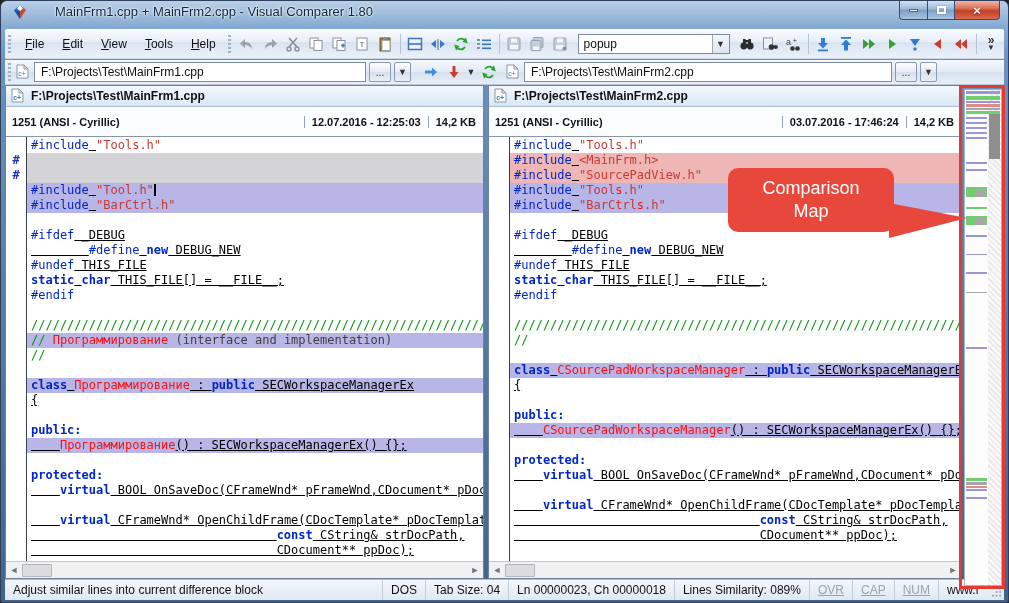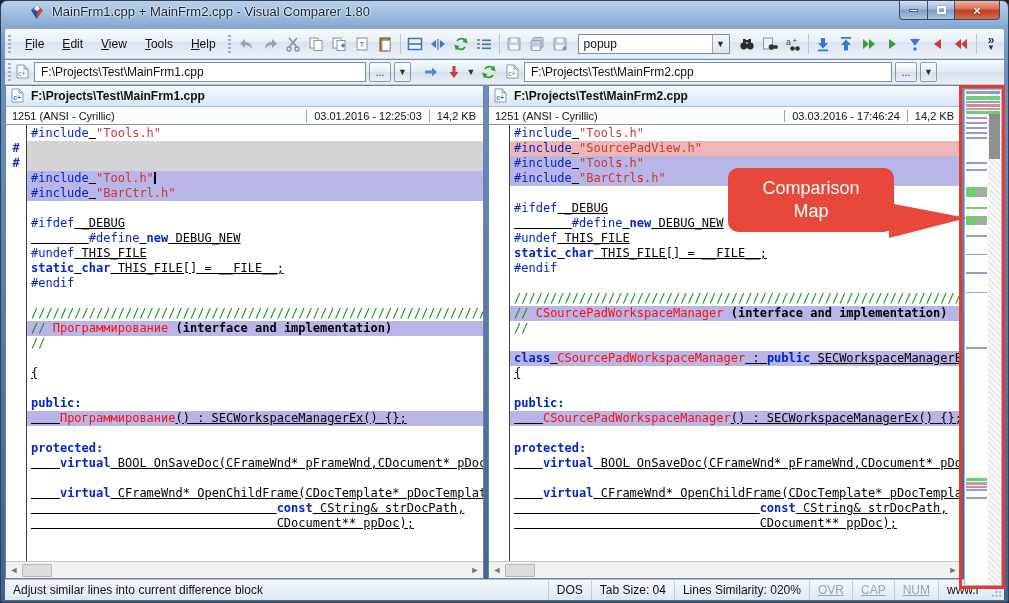--- a/index.html
+++ b/index.html
@@ -2,21 +2,21 @@
 <html><head>
 <meta charset="utf-8">
 <style>
   html,body{margin:0;padding:0;background:#222;}
   *{box-sizing:border-box;}
   #win{position:relative;width:1009px;height:603px;overflow:hidden;
        font-family:"Liberation Sans",sans-serif;font-size:12px;color:#111;
        border:1px solid #2e3f5c;border-radius:7px 7px 3px 3px;
        background:linear-gradient(180deg,#b9d0e8 0px,#85aad2 26px,#6b92bf 60px,#557ba6 320px,#42638c 100%);}
   
-  #titlebar{position:absolute;left:0;top:0;width:100%;height:21px;display:flex;align-items:center;padding:0 25px;}
+  #titlebar{position:absolute;left:0;top:0;width:100%;height:21px;display:flex;align-items:center;padding:0 8px;gap:20px;}
   #app-icon{width:18px;height:16px;margin:0 6px 0 2px;flex:0 0 auto;}
   #title-text{color:#10243c;text-shadow:0 0 3px #fff,0 0 2px #fff;font-size:13px;white-space:nowrap;}
   #winbtns{position:absolute;right:8px;top:0;display:flex;}
   .wbtn{height:19px;border:1px solid #35506e;border-top:none;display:flex;align-items:center;justify-content:center;
         background:linear-gradient(#d2e1f2,#9db8d8 45%,#7e9cc4 50%,#a9c2de);}
   .wbtn.min{width:29px;border-radius:0 0 0 4px;}
   .wbtn.max{width:27px;border-left:none;}
   .wbtn.close{width:45px;border-left:none;border-radius:0 0 4px 0;
         background:linear-gradient(#f2b5a5,#dd7257 40%,#c03f28 55%,#d96a4a);color:#fff;font-weight:bold;font-size:13px;text-shadow:0 1px 2px #7a1d0e;}
   .minbar{width:9px;height:3px;background:#fff;border:1px solid #4a627e;}
@@ -45,38 +45,38 @@
   .minibtn{height:20px;min-width:22px;border:1px solid #8a9ab0;border-radius:2px;background:linear-gradient(#fdfdfe,#e4ebf3 50%,#d6dfeb 51%,#e9eff6);
            display:flex;align-items:center;justify-content:center;font-size:10px;color:#333;padding:0 3px;}
   .caretb{min-width:17px;font-size:9px;}
   
   #main{position:absolute;left:4px;right:4px;top:84px;height:494px;}
   .pane{position:absolute;top:0;height:494px;border:1px solid #6e829d;background:#fff;display:flex;flex-direction:column;}
   #pane-left{left:0;width:479px;}
   #pane-right{left:483px;width:474px;}
   .caption{height:21px;background:linear-gradient(#f4f9fe,#d8e6f5);border-bottom:1px solid #a9bcd4;
            display:flex;align-items:center;gap:5px;padding:0 5px;font-weight:bold;font-size:12px;}
-  .inforow{height:18px;display:flex;align-items:center;font-weight:normal;font-size:11px;background:#fbfcfd;border-bottom:1px solid #8a96a6;white-space:nowrap;}
+  .inforow{height:30px;display:flex;align-items:center;font-weight:bold;font-size:11px;background:#fbfcfd;border-bottom:1px solid #8a96a6;white-space:nowrap;}
   .inforow .enc{flex:1;padding:0 6px;overflow:hidden;}
   .inforow .dt,.inforow .sz{border-left:1px solid #9aa4b0;padding:0 7px;}
   .codewrap{flex:1;display:flex;overflow:hidden;}
   .gutter{width:21px;border-right:1px solid #3a4048;font:bold 12px "DejaVu Sans Mono",monospace;color:#2030b8;text-align:center;padding-top:1px;}
   .grow{height:15px;line-height:15px;}
   .code{flex:1;overflow:hidden;font:12px/15px "DejaVu Sans Mono",monospace;padding-top:1px;}
   .ln{height:15px;white-space:pre;padding-left:4px;}
   .bg-chg{background:#b8b5e7;}
   .bg-add{background:#eeb7b5;}
   .bg-del{background:#d4d4d6;}
   .pln{color:#000;text-decoration:underline;}
   .pre{color:#0026c8;}
   .kw{color:#0026c8;font-weight:bold;}
   .str{color:#c83a34;}
   .dif{color:#ff1010;}
   .com{color:#0a9410;}
-  .cb{color:#000000;font-weight:bold;}
+  .cb{color:#404040;font-weight:normal;}
   .caret{display:inline-block;width:0;height:12px;border-left:2px solid #000;vertical-align:-2px;}
   .hscroll{height:17px;border-top:1px solid #c6c6c6;background:#f1f1f1;display:flex;align-items:center;}
   .harrow{width:16px;height:16px;display:flex;align-items:center;justify-content:center;color:#6a7484;font-size:9px;}
   .harrow.r{margin-left:auto;}
   .hthumb{width:30px;height:13px;background:#dcdcde;border:1px solid #b2b6bd;border-radius:1px;}
   
   #cmap{position:absolute;left:963px;top:88px;width:38px;height:497px;background:#fff;border:1px solid #a8b2bf;display:flex;z-index:3;}
   #cmap-bars{position:relative;width:23px;background:#fdfdfd;}
   .mbar{position:absolute;left:1px;width:21px;}
   .mbar.full{width:34px;z-index:2;}
@@ -426,21 +426,21 @@
             <svg width="13" height="15" viewBox="0 0 13 15">
               <path d="M1,1 h7 l4,4 v9 h-11 z" fill="#fff" stroke="#8a96a6"></path>
               <path d="M8,1 l4,4 h-4 z" fill="#dfe5ec" stroke="#8a96a6"></path>
               <text x="2.2" y="12" font-size="7" fill="#3c76b8">c+</text>
             </svg>
           </span>
         <span>F:\Projects\Test\MainFrm1.cpp</span>
       </div>
       <div class="inforow">
         <span class="enc">1251  (ANSI - Cyrillic)</span>
-        <span class="dt">03.01.2016 - 12:25:03</span>
+        <span class="dt">12.07.2016 - 12:25:03</span>
         <span class="sz">14,2 KB</span>
       </div>
       <div class="codewrap">
         <div class="gutter">
             <div class="grow"></div>
             <div class="grow">#</div>
             <div class="grow">#</div>
             <div class="grow"></div>
             <div class="grow"></div>
             <div class="grow"></div>
@@ -478,20 +478,21 @@
             <div class="ln"><span class="pre">#ifdef</span><span class="pln"> _DEBUG</span></div>
             <div class="ln"><span class="pln">        </span><span class="pre">#define</span><span class="pln"> </span><span class="kw">new</span><span class="pln"> DEBUG_NEW</span></div>
             <div class="ln"><span class="pre">#undef</span><span class="pln"> THIS_FILE</span></div>
             <div class="ln"><span class="kw">static</span><span class="pln"> </span><span class="kw">char</span><span class="pln"> THIS_FILE[] = __FILE__;</span></div>
             <div class="ln"><span class="pre">#endif</span></div>
             <div class="ln"></div>
             <div class="ln"><span class="com">////////////////////////////////////////////////////////////////////////////////</span></div>
             <div class="ln bg-chg"><span class="com">// </span><span class="dif">Программирование</span><span class="cb"> (interface and implementation)</span></div>
             <div class="ln"><span class="com">//</span></div>
             <div class="ln"></div>
+            <div class="ln bg-chg"><span class="kw">class</span><span class="pln"> </span><span class="dif">Программирование</span><span class="pln"> : </span><span class="kw">public</span><span class="pln"> SECWorkspaceManagerEx</span></div>
             <div class="ln"><span class="pln">{</span></div>
             <div class="ln"></div>
             <div class="ln"><span class="kw">public:</span></div>
             <div class="ln bg-chg"><span class="pln">    </span><span class="dif">Программирование</span><span class="pln">() : SECWorkspaceManagerEx() {};</span></div>
             <div class="ln"></div>
             <div class="ln"><span class="kw">protected:</span></div>
             <div class="ln"><span class="pln">    </span><span class="kw">virtual</span><span class="pln"> BOOL OnSaveDoc(CFrameWnd* pFrameWnd,CDocument* pDoc);</span></div>
             <div class="ln"></div>
             <div class="ln"><span class="pln">    </span><span class="kw">virtual</span><span class="pln"> CFrameWnd* OpenChildFrame(CDocTemplate* pDocTemplate,</span></div>
             <div class="ln"><span class="pln">                                  </span><span class="kw">const</span><span class="pln"> CString&amp; strDocPath,</span></div>
@@ -511,21 +512,21 @@
             <svg width="13" height="15" viewBox="0 0 13 15">
               <path d="M1,1 h7 l4,4 v9 h-11 z" fill="#fff" stroke="#8a96a6"></path>
               <path d="M8,1 l4,4 h-4 z" fill="#dfe5ec" stroke="#8a96a6"></path>
               <text x="2.2" y="12" font-size="7" fill="#3c76b8">c+</text>
             </svg>
           </span>
         <span>F:\Projects\Test\MainFrm2.cpp</span>
       </div>
       <div class="inforow">
         <span class="enc">1251  (ANSI - Cyrillic)</span>
-        <span class="dt">03.03.2016 - 17:46:24</span>
+        <span class="dt">03.07.2016 - 17:46:24</span>
         <span class="sz">14,2 KB</span>
       </div>
       <div class="codewrap">
         <div class="gutter">
             <div class="grow"></div>
             <div class="grow"></div>
             <div class="grow"></div>
             <div class="grow"></div>
             <div class="grow"></div>
             <div class="grow"></div>
@@ -548,32 +549,32 @@
             <div class="grow"></div>
             <div class="grow"></div>
             <div class="grow"></div>
             <div class="grow"></div>
             <div class="grow"></div>
             <div class="grow"></div>
             <div class="grow"></div>
           </div>
         <div class="code">
             <div class="ln"><span class="pre">#include</span><span class="pln"> </span><span class="str">"Tools.h"</span></div>
+            <div class="ln bg-add"><span class="pre">#include</span><span class="pln"> </span><span class="str">&lt;MainFrm.h&gt;</span></div>
             <div class="ln bg-add"><span class="pre">#include</span><span class="pln"> </span><span class="str">"SourcePadView.h"</span></div>
             <div class="ln bg-chg"><span class="pre">#include</span><span class="pln"> </span><span class="str">"Tool</span><span class="dif">s</span><span class="str">.h"</span></div>
             <div class="ln bg-chg"><span class="pre">#include</span><span class="pln"> </span><span class="str">"BarCtrl</span><span class="dif">s</span><span class="str">.h"</span></div>
             <div class="ln"></div>
             <div class="ln"><span class="pre">#ifdef</span><span class="pln"> _DEBUG</span></div>
             <div class="ln"><span class="pln">        </span><span class="pre">#define</span><span class="pln"> </span><span class="kw">new</span><span class="pln"> DEBUG_NEW</span></div>
             <div class="ln"><span class="pre">#undef</span><span class="pln"> THIS_FILE</span></div>
             <div class="ln"><span class="kw">static</span><span class="pln"> </span><span class="kw">char</span><span class="pln"> THIS_FILE[] = __FILE__;</span></div>
             <div class="ln"><span class="pre">#endif</span></div>
             <div class="ln"></div>
             <div class="ln"><span class="com">////////////////////////////////////////////////////////////////////////////////</span></div>
-            <div class="ln bg-chg"><span class="com">// </span><span class="dif">CSourcePadWorkspaceManager</span><span class="cb"> (interface and implementation)</span></div>
             <div class="ln"><span class="com">//</span></div>
             <div class="ln"></div>
             <div class="ln bg-chg"><span class="kw">class</span><span class="pln"> </span><span class="dif">CSourcePadWorkspaceManager</span><span class="pln"> : </span><span class="kw">public</span><span class="pln"> SECWorkspaceManagerEx</span></div>
             <div class="ln"><span class="pln">{</span></div>
             <div class="ln"></div>
             <div class="ln"><span class="kw">public:</span></div>
             <div class="ln bg-chg"><span class="pln">    </span><span class="dif">CSourcePadWorkspaceManager</span><span class="pln">() : SECWorkspaceManagerEx() {};</span></div>
             <div class="ln"></div>
             <div class="ln"><span class="kw">protected:</span></div>
             <div class="ln"><span class="pln">    </span><span class="kw">virtual</span><span class="pln"> BOOL OnSaveDoc(CFrameWnd* pFrameWnd,CDocument* pDoc);</span></div>
@@ -629,21 +630,22 @@
   <div id="map-outline"></div>
   <div id="callout">Comparison Map</div>
   <svg id="callout-tail" width="78" height="46">
       <polygon points="0,5 78,20 0,40" fill="#e8483c"></polygon>
     </svg>
 
   <div id="statusbar">
     <div class="scell msg">Adjust similar lines into current difference block</div>
     <div class="scell">DOS</div>
     <div class="scell">Tab Size: 04</div>
-    <div class="scell">Lines Similarity: 020%</div>
+    <div class="scell">Ln 00000023, Ch 00000018</div>
+    <div class="scell">Lines Similarity: 089%</div>
     <div class="scell off">OVR</div>
     <div class="scell off">CAP</div>
     <div class="scell off">NUM</div>
     <div class="scell site">www.i</div>
     <div id="sgrip">
       <svg width="11" height="11" viewBox="0 0 11 11">
           <g fill="#9aa6b4">
             <rect x="8" y="8" width="2" height="2"></rect>
             <rect x="8" y="4" width="2" height="2"></rect>
             <rect x="8" y="0" width="2" height="2"></rect>

